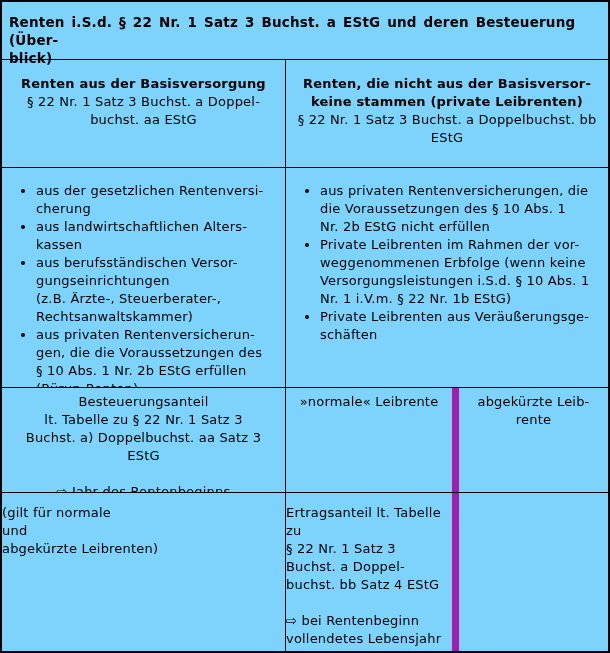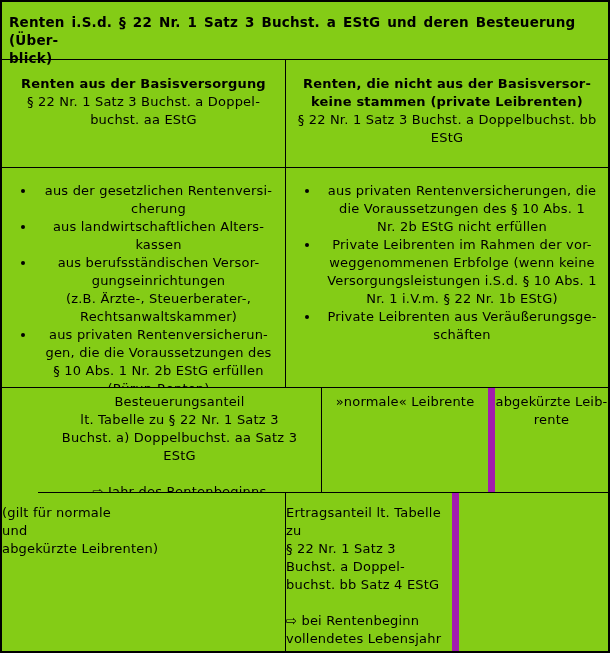--- a/index.html
+++ b/index.html
@@ -6,21 +6,21 @@
     margin: 0;
     padding: 0;
     background: #ffffff;
   }
   .doc {
     position: relative;
     width: 610px;
     height: 653px;
     box-sizing: border-box;
     border: 2px solid #000000;
-    background: #84cc16;
+    background: #7dd3fc;
     color: #000000;
     font-family: "DejaVu Sans", "Liberation Sans", sans-serif;
     font-size: 13px;
     line-height: 18px;
     letter-spacing: 0.2px;
     overflow: hidden;
   }
   .row {
     display: flex;
     box-sizing: border-box;
@@ -57,33 +57,33 @@
   .header-row .cell {
     text-align: center;
     padding-top: 15px;
   }
   .cell-heading {
     font-weight: bold;
     white-space: pre-line;
   }
   .cell-subheading { white-space: pre-line; }
 
-  .bullets-row { height: 220px; text-align: center; }
+  .bullets-row { height: 220px; }
   .bullets-row .cell { padding-top: 14px; }
   .bullets-row ul {
     margin: 0;
     padding: 0 4px 0 34px;
   }
   .bullets-row li {
     white-space: pre-line;
     margin: 0;
     padding: 0;
   }
 
-  .row3 { height: 105px; margin-left: 36px; }
+  .row3 { height: 105px; }
   .row3 .cell {
     text-align: center;
     padding-top: 5px;
     white-space: pre-line;
   }
   .row4 { height: 158px; }
   .row4 .cell {
     text-align: left;
     padding-top: 11px;
     white-space: pre-line;

